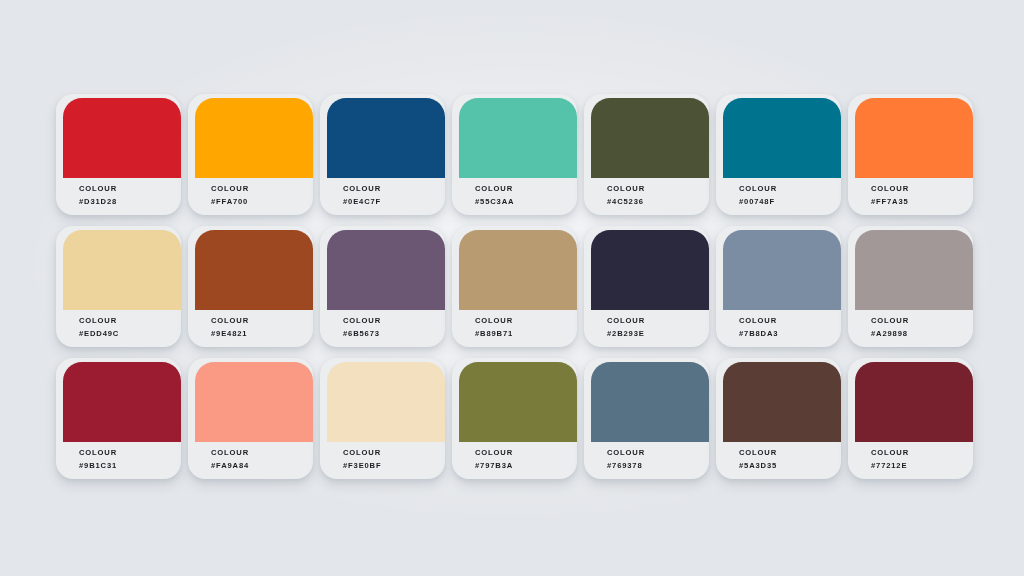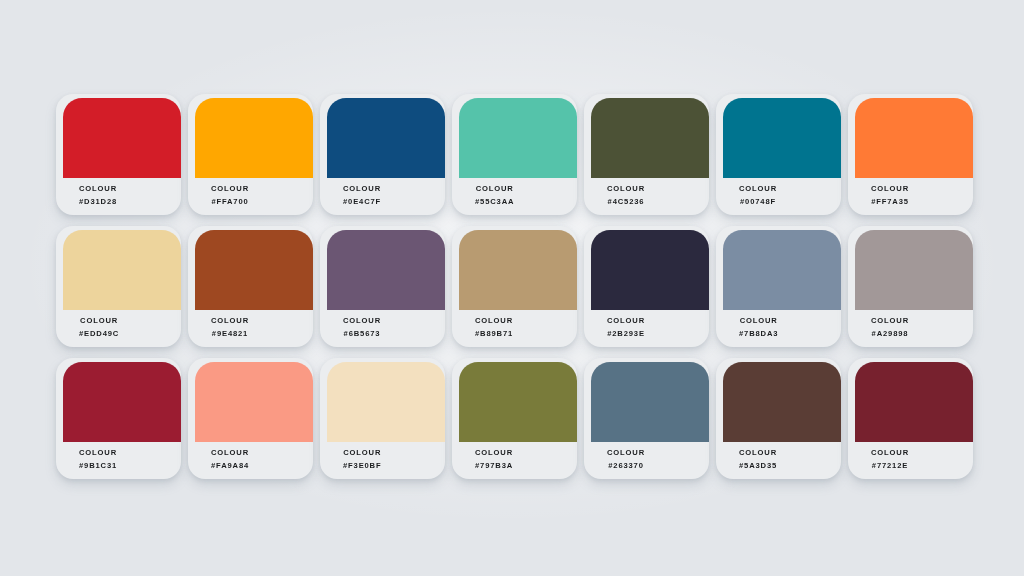--- a/index.html
+++ b/index.html
@@ -36,21 +36,20 @@
     display:grid;
     grid-template-columns:repeat(7, 132px);
     grid-template-rows:repeat(3, 132px);
     z-index:1;
   }
 
   .swatch-card {
     position:relative;
     width:128px;
     height:132px;
-    text-align:center;
   }
 
   
   .card-body {
     position:absolute;
     left:0; top:4px;
     width:125px;
     height:121px;
     background:#ebedef;
     border-radius:17px;
@@ -239,21 +238,21 @@
       <div class="card-label">
         <span class="label-caption">COLOUR</span>
         <span class="label-hex">#797B3A</span>
       </div>
     </div>
     <div class="swatch-card">
       <div class="card-body" style="background: rgb(235, 237, 239);"></div>
       <div class="card-chip" style="background: rgb(87, 114, 133);"></div>
       <div class="card-label">
         <span class="label-caption">COLOUR</span>
-        <span class="label-hex">#263370</span>
+        <span class="label-hex">#769378</span>
       </div>
     </div>
     <div class="swatch-card">
       <div class="card-body" style="background: rgb(235, 237, 239);"></div>
       <div class="card-chip" style="background: rgb(90, 61, 53);"></div>
       <div class="card-label">
         <span class="label-caption">COLOUR</span>
         <span class="label-hex">#5A3D35</span>
       </div>
     </div>

